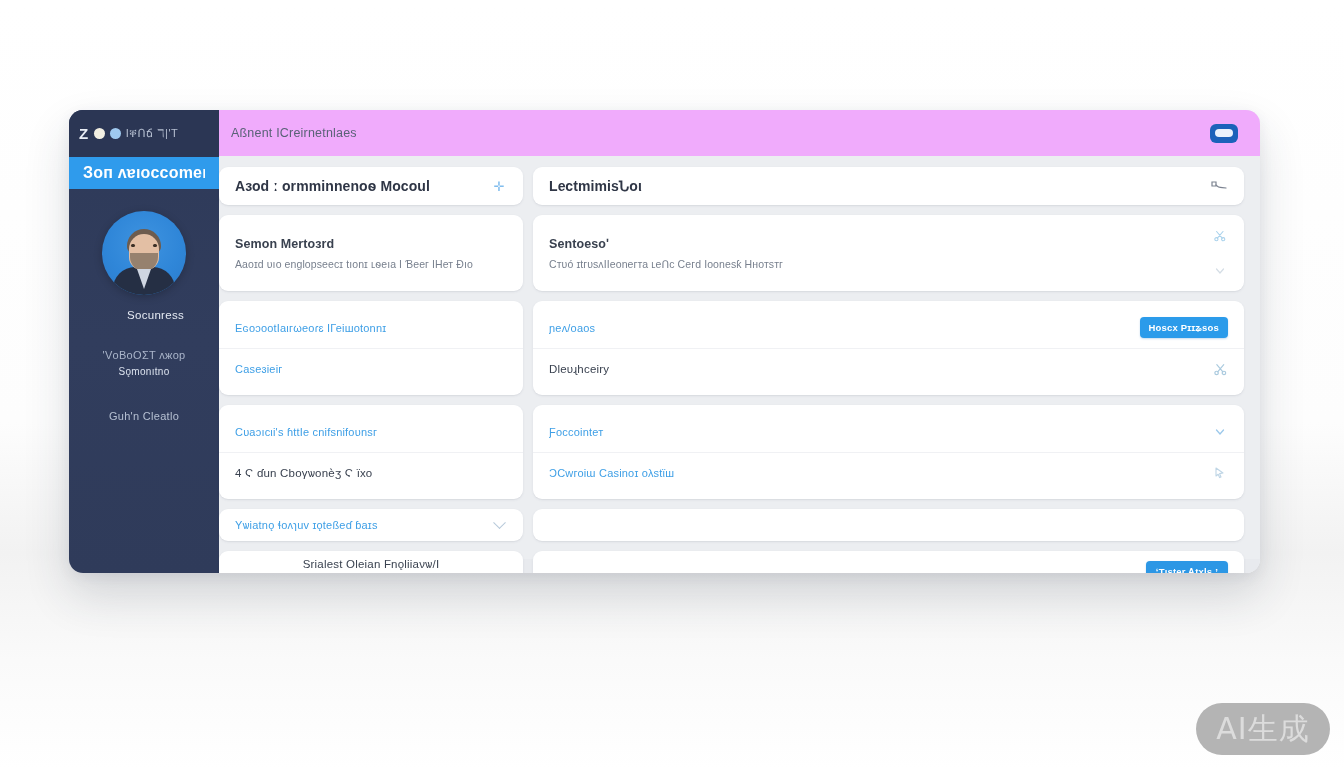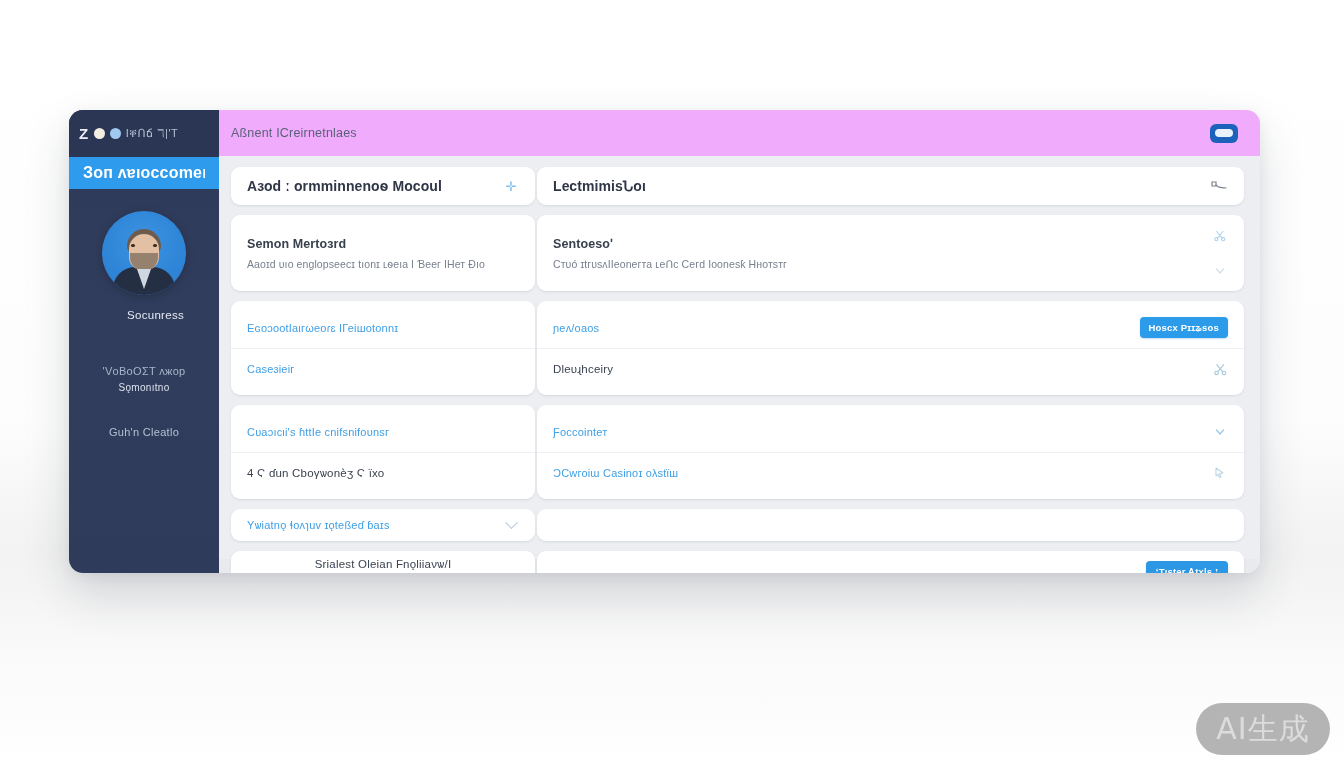--- a/index.html
+++ b/index.html
@@ -161,21 +161,20 @@
   .sidebar-meta {
     margin-top: 26px;
     text-align: center;
     line-height: 1.55;
   }
   .sidebar-meta .line1 {
     display: block;
     color: #aab5ca;
     font-size: 11px;
     letter-spacing: .3px;
-    margin-top: 16px;
   }
   .sidebar-meta .line2 {
     display: block;
     color: #dbe2ee;
     font-size: 10px;
     letter-spacing: .3px;
   }
   .sidebar-meta .line3 {
     display: block;
     margin-top: 28px;
@@ -217,22 +216,22 @@
   }
   .topbar-badge .inner {
     width: 18px; height: 8px;
     border-radius: 4px;
     background: #eaf2fc;
   }
 
   .content {
     flex: 1 1 auto;
     display: flex;
-    gap: 2px;
-    padding: 10px 16px 18px 12px;
+    gap: 10px;
+    padding: 10px 16px 18px 0;
     min-height: 0;
   }
 
   .col {
     display: flex;
     flex-direction: column;
     gap: 10px;
     min-width: 0;
   }
   .col.left  { flex: 0 0 304px; }

